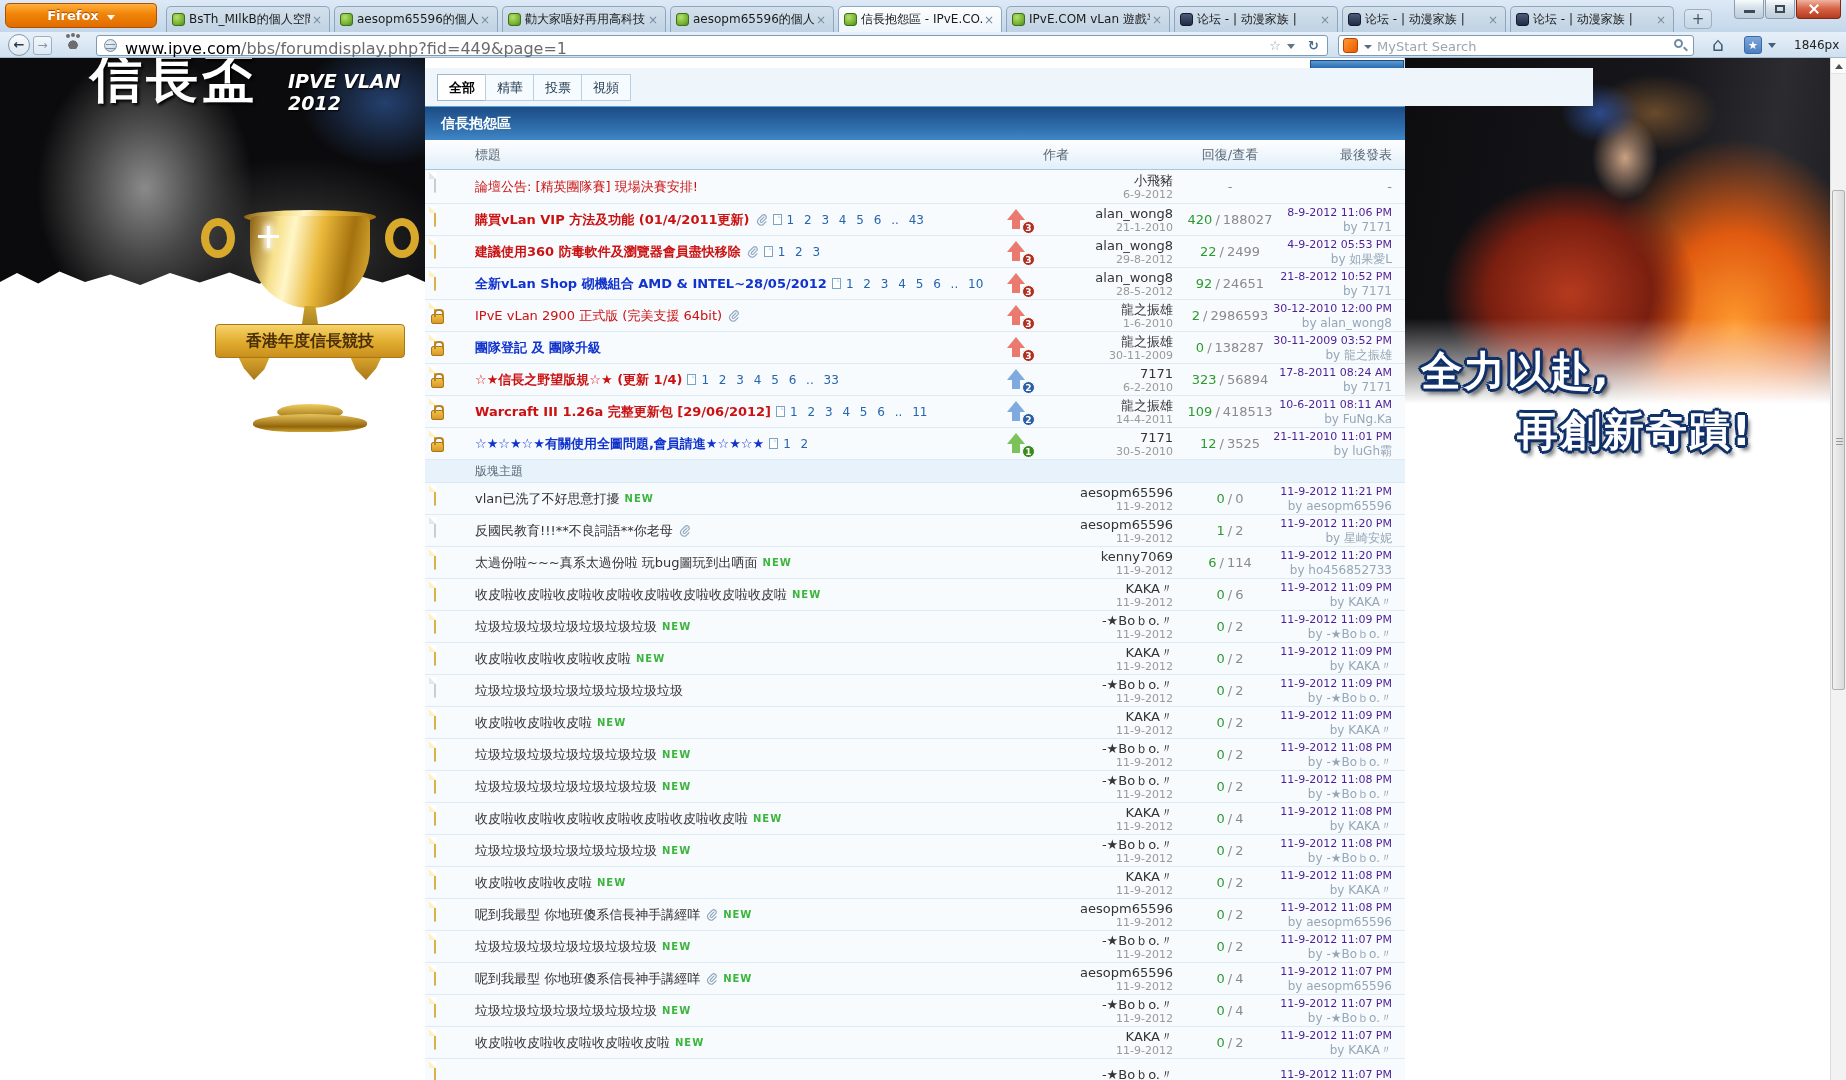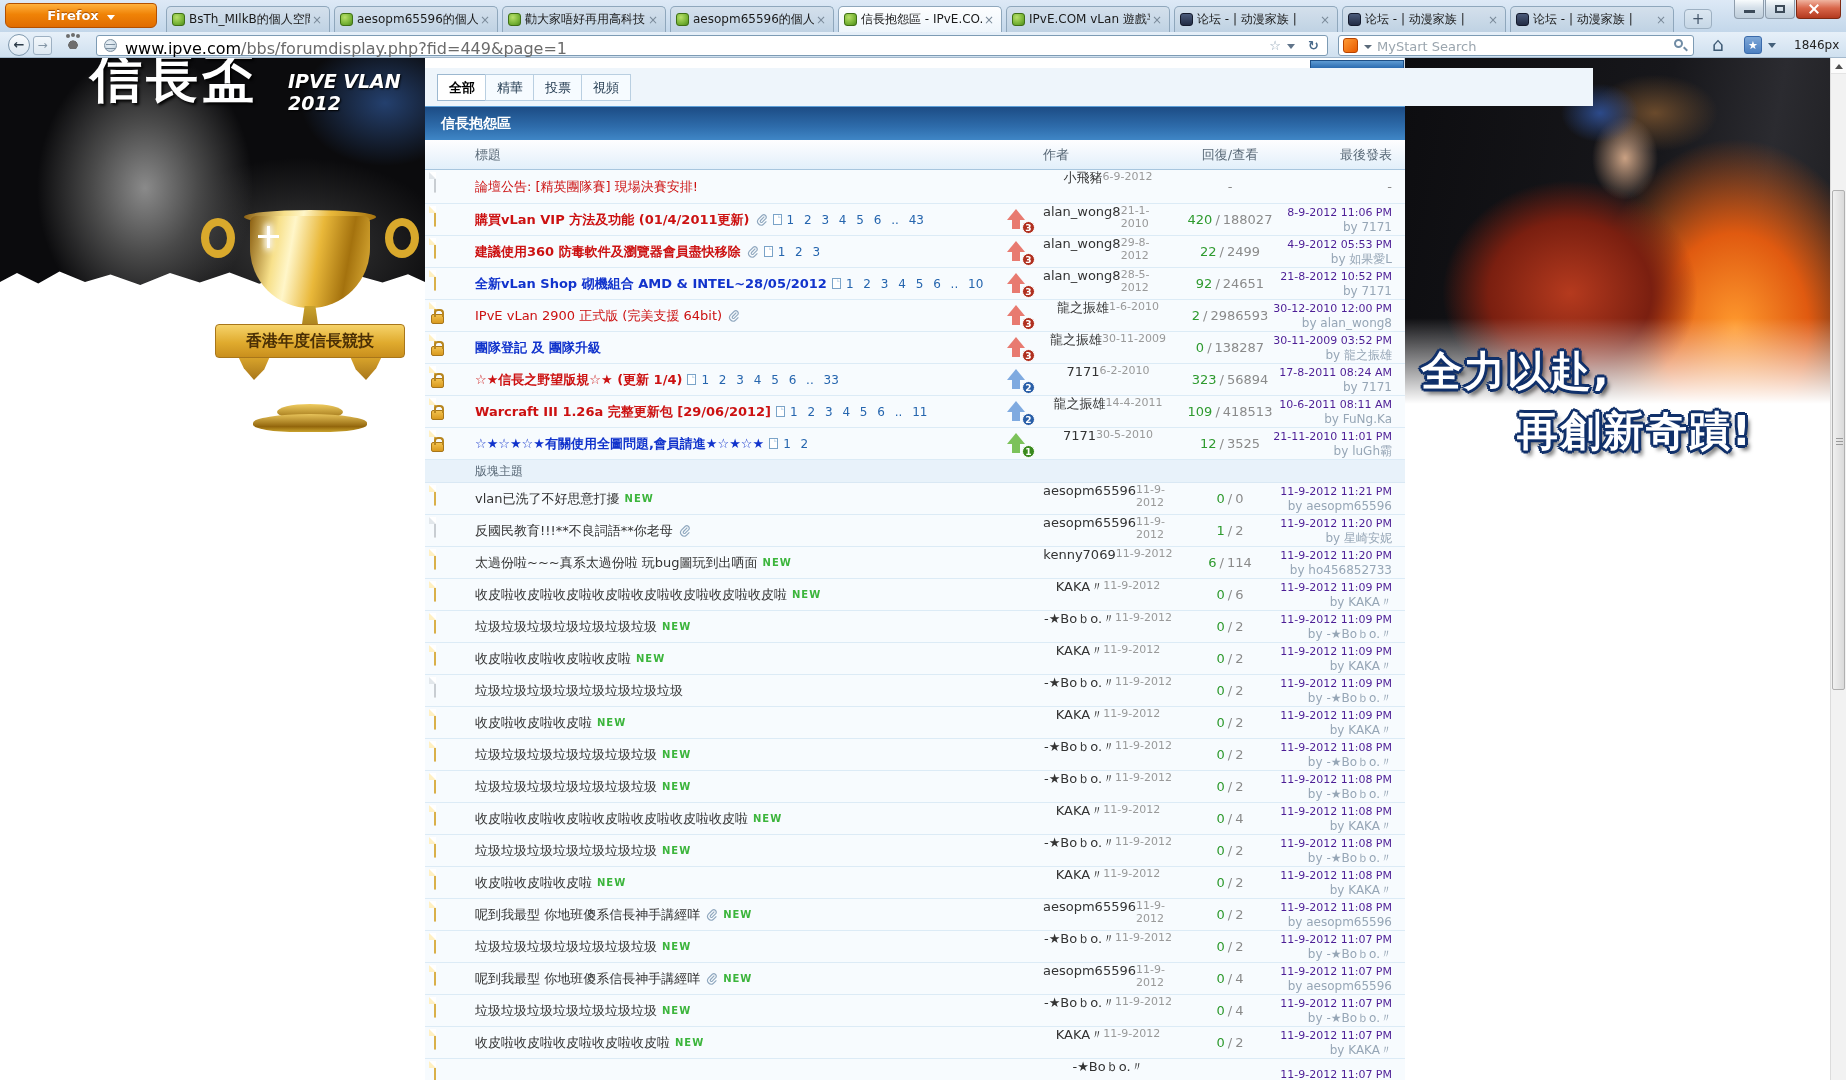--- a/index.html
+++ b/index.html
@@ -203,21 +203,21 @@
   .pin-arrow { position:absolute; left:2px; top:1px; width:0; height:0;
     border-left:9px solid transparent; border-right:9px solid transparent; border-bottom:11px solid var(--pc); }
   .pin-stem { position:absolute; left:7px; top:12px; width:8px; height:9px; background:var(--pc); }
   .pin-num { position:absolute; right:0; bottom:-2px; width:13px; height:13px; border-radius:50%;
     background:var(--pd); border:1px solid #fff; color:#fff; font-size:9px; font-weight:bold;
     text-align:center; line-height:12px; }
   .pin.red   { --pc:#e87a70; --pd:#b03020; }
   .pin.blue  { --pc:#7faae0; --pd:#2a5fa8; }
   .pin.green { --pc:#7cc25a; --pd:#3a8a1e; }
   .c-author { position:absolute; left:618px; top:0; bottom:0; width:130px;
-    display:flex; flex-direction:row; justify-content:center; }
+    display:flex; flex-direction:column; justify-content:center;text-align:right; }
   .a-name { font-size:13px; color:#333; line-height:15px; cursor:pointer; }
   .a-date { font-size:11px; color:#999; line-height:13px; }
   .c-replies { position:absolute; left:745px; top:0; bottom:0; width:120px;
     display:flex; align-items:center; justify-content:center; gap:3px; font-size:13px; }
   .rep { color:#2e9a2e; } .rsep,.views { color:#8a8a8a; }
   .c-last { position:absolute; right:13px; top:0; bottom:0; width:210px;
     display:flex; flex-direction:column; justify-content:center; align-items:flex-end; }
   .l-date { font-size:11px; color:#4c1d95; line-height:15px; }
   .l-by { font-size:12px; color:#96a6b6; line-height:14px; cursor:pointer; }
   .dash { color:#8a8a8a; font-size:13px; }

